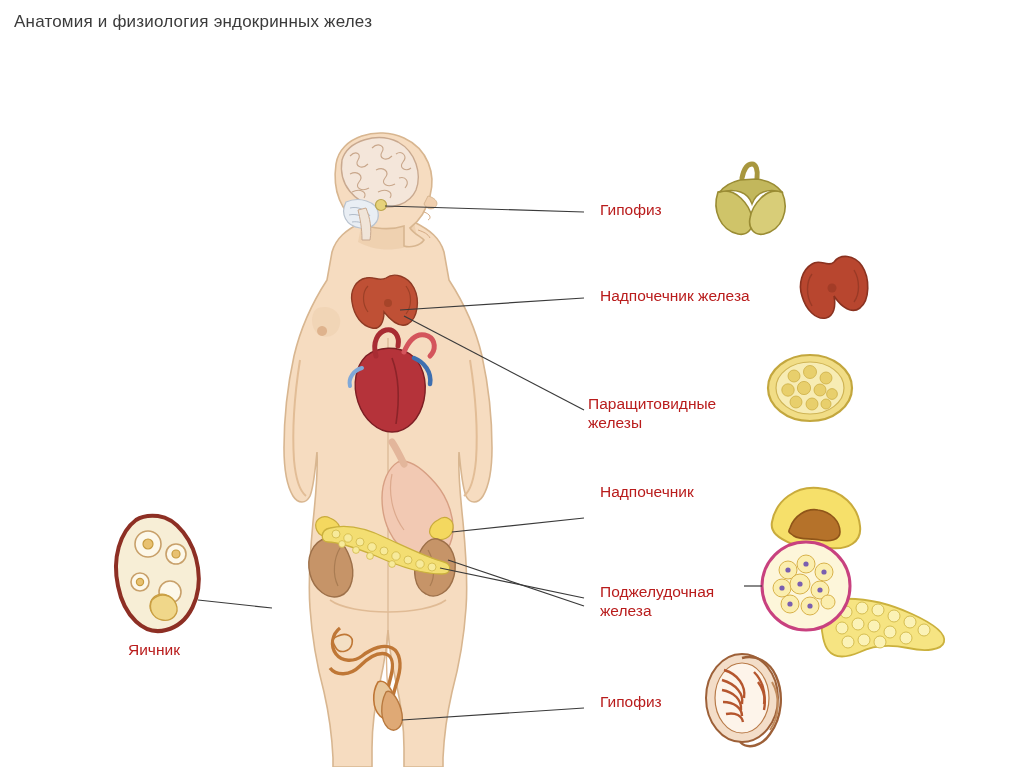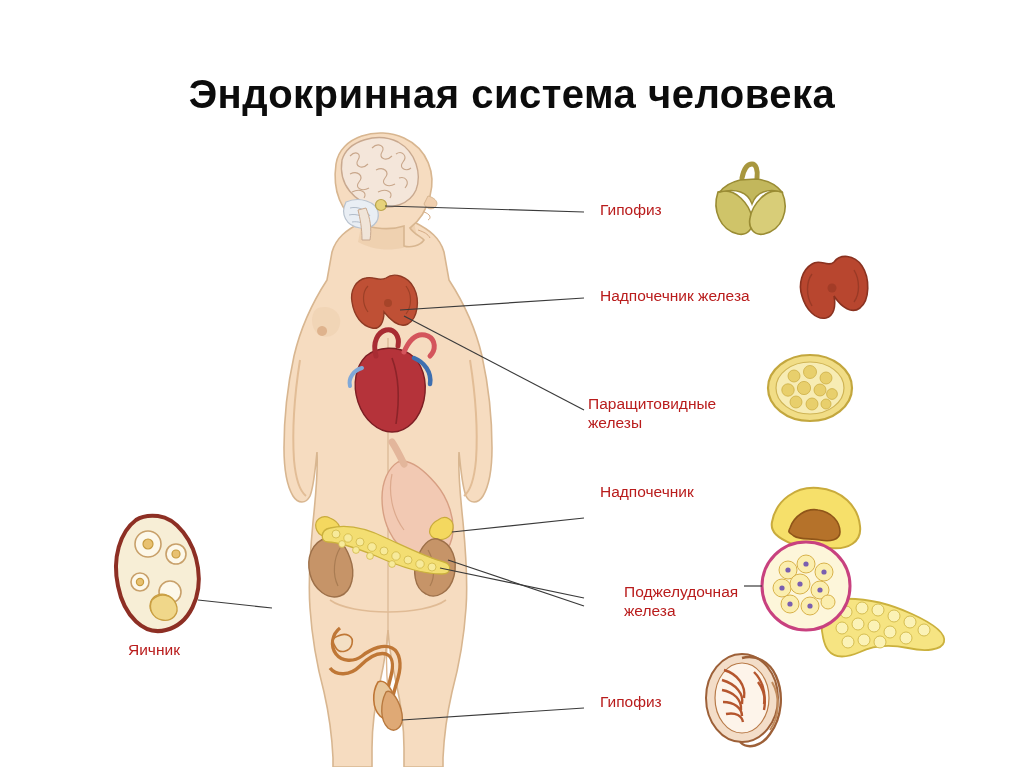--- a/index.html
+++ b/index.html
@@ -48,22 +48,22 @@
     line-height: 1.25;
     white-space: pre-line;
   }
   svg.art { position: absolute; left: 0; top: 0; }
 </style>
 </head>
 <body>
 
 <div id="slide">
 
-
-  <div id="slide-title">Эндокринная система человека</div>
+  <div id="header-text">Анатомия и физиология эндокринных желез</div>
+
 
   <div id="figure">
 
     <svg class="art" width="1024" height="637" viewBox="0 0 1024 637">
 
       <g>
 
         <path d="M357 72
                  C352 55 360 38 380 34
                  C402 30 418 42 420 62
@@ -414,21 +414,21 @@
 
     <div class="label" style="left:600px; top:70px;">Гипофиз</div>
 
     <div class="label" style="left:600px; top:156px;">Надпочечник железа</div>
 
     <div class="label" style="left:588px; top:264px;">Паращитовидные
 железы</div>
 
     <div class="label" style="left:600px; top:352px;">Надпочечник</div>
 
-    <div class="label" style="left:600px; top:452px;margin-left:24px;">Поджелудочная
+    <div class="label" style="left:600px; top:452px;">Поджелудочная
 железа</div>
 
     <div class="label" style="left:600px; top:562px;">Гипофиз</div>
 
     <div class="label" style="left:128px; top:510px;text-align:center;">Яичник</div>
 
   </div>
 </div>
 
 </body></html>

